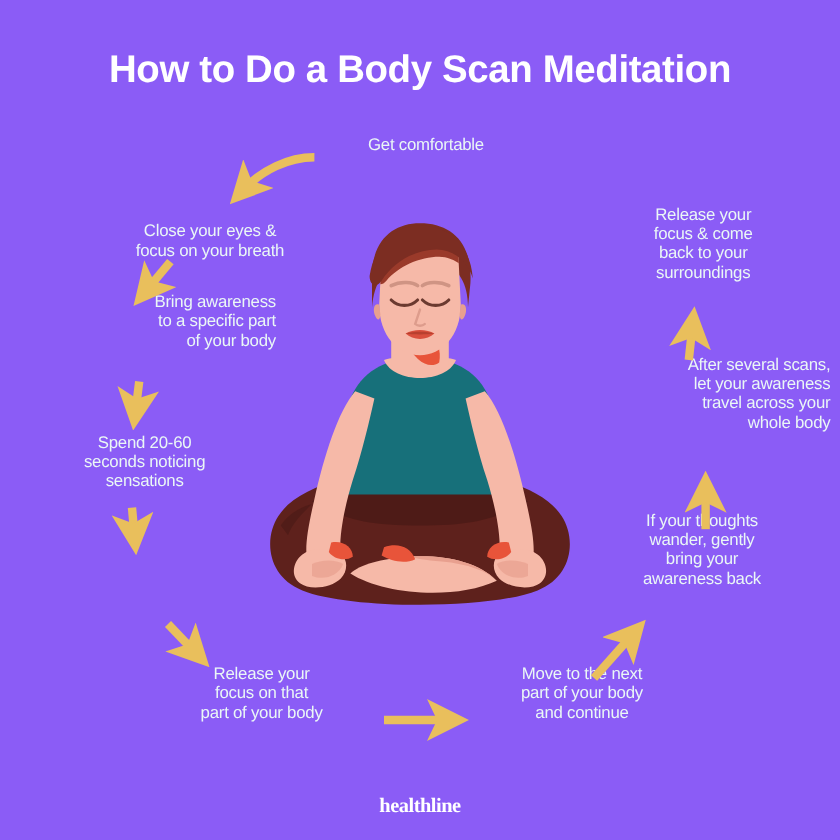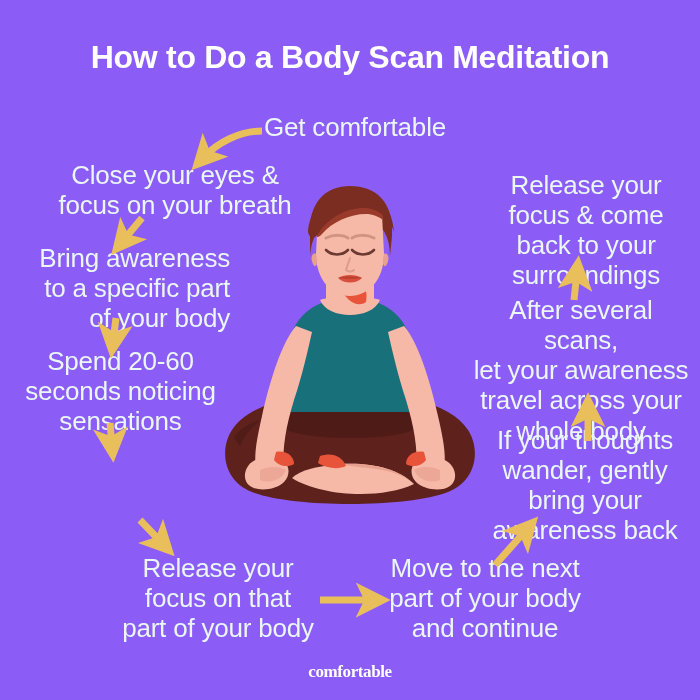--- a/index.html
+++ b/index.html
@@ -25,21 +25,21 @@
     text-align: center;
     color: #ffffff;
     font-size: 32px;
     font-weight: bold;
     letter-spacing: -0.3px;
     line-height: 1.1;
   }
   .step {
     position: absolute;
     color: #eaf7f6;
-    font-size: 26px;
+    font-size: 14px;
     line-height: 1.16;
     font-weight: 400;
     letter-spacing: -0.2px;
     white-space: pre-line;
   }
   .step.center { text-align: center; }
 
   #illustration {
     position: absolute;
     left: 200px;
@@ -140,46 +140,46 @@
       <path d="M138,98 C144,94 156,94 162,98 C156,104 144,104 138,98 Z" fill="#d94f3d"></path>
       <path d="M138,98 C144,96 156,96 162,98 C156,99 144,99 138,98 Z" fill="#b8402f"></path>
 
       <path d="M116,74 C112,72 110,78 113,84 C115,88 117,86 117,82 Z" fill="#e8a08f"></path>
       <path d="M184,74 C188,72 190,78 187,84 C185,88 183,86 183,82 Z" fill="#e8a08f"></path>
     </g>
   </svg>
 
   <div class="step center" style="left:255px; top:112px; width:200px;">Get comfortable</div>
 
-  <div class="step center" style="left:55px; top:160px; width:240px;">Close your eyes &amp;
+  <div class="step center" style="left:55px; top:184px; width:240px;">Close your eyes &amp;
 focus on your breath</div>
 
   <div class="step center" style="left:20px; top:243px; width:210px;text-align:right;">Bring awareness
 to a specific part
 of your body</div>
 
-  <div class="step center" style="left:18px; top:346px; width:205px;">Spend 20-60
+  <div class="step center" style="left:18px; top:360px; width:205px;">Spend 20-60
 seconds noticing
 sensations</div>
 
 
   <div class="step center" style="left:118px; top:553px; width:200px;">Release your
 focus on that
 part of your body</div>
 
   <div class="step center" style="left:385px; top:553px; width:200px;">Move to the next
 part of your body
 and continue</div>
 
   <div class="step center" style="left:485px; top:425px; width:200px;">If your thoughts
 wander, gently
 bring your
 awareness back</div>
 
-  <div class="step center" style="left:470px; top:295px; width:222px;">After several scans,
+  <div class="step center" style="left:470px; top:295px; width:222px;text-align:right;">After several scans,
 let your awareness
 travel across your
 whole body</div>
 
   <div class="step center" style="left:488px; top:170px; width:196px;">Release your
 focus &amp; come
 back to your
 surroundings</div>
 
   <svg id="arrows" viewBox="0 0 700 700" xmlns="http://www.w3.org/2000/svg">
@@ -203,15 +203,15 @@
       <path d="M320,600 L374,600"></path>
 
       <path d="M495,565 L527,529"></path>
 
       <path d="M588,441 L588,409"></path>
 
       <path d="M574,300 L577,272"></path>
     </g>
   </svg>
 
-  <div id="brand">comfortable</div>
+  <div id="brand">healthline</div>
 
 </div>
 
 </body></html>

